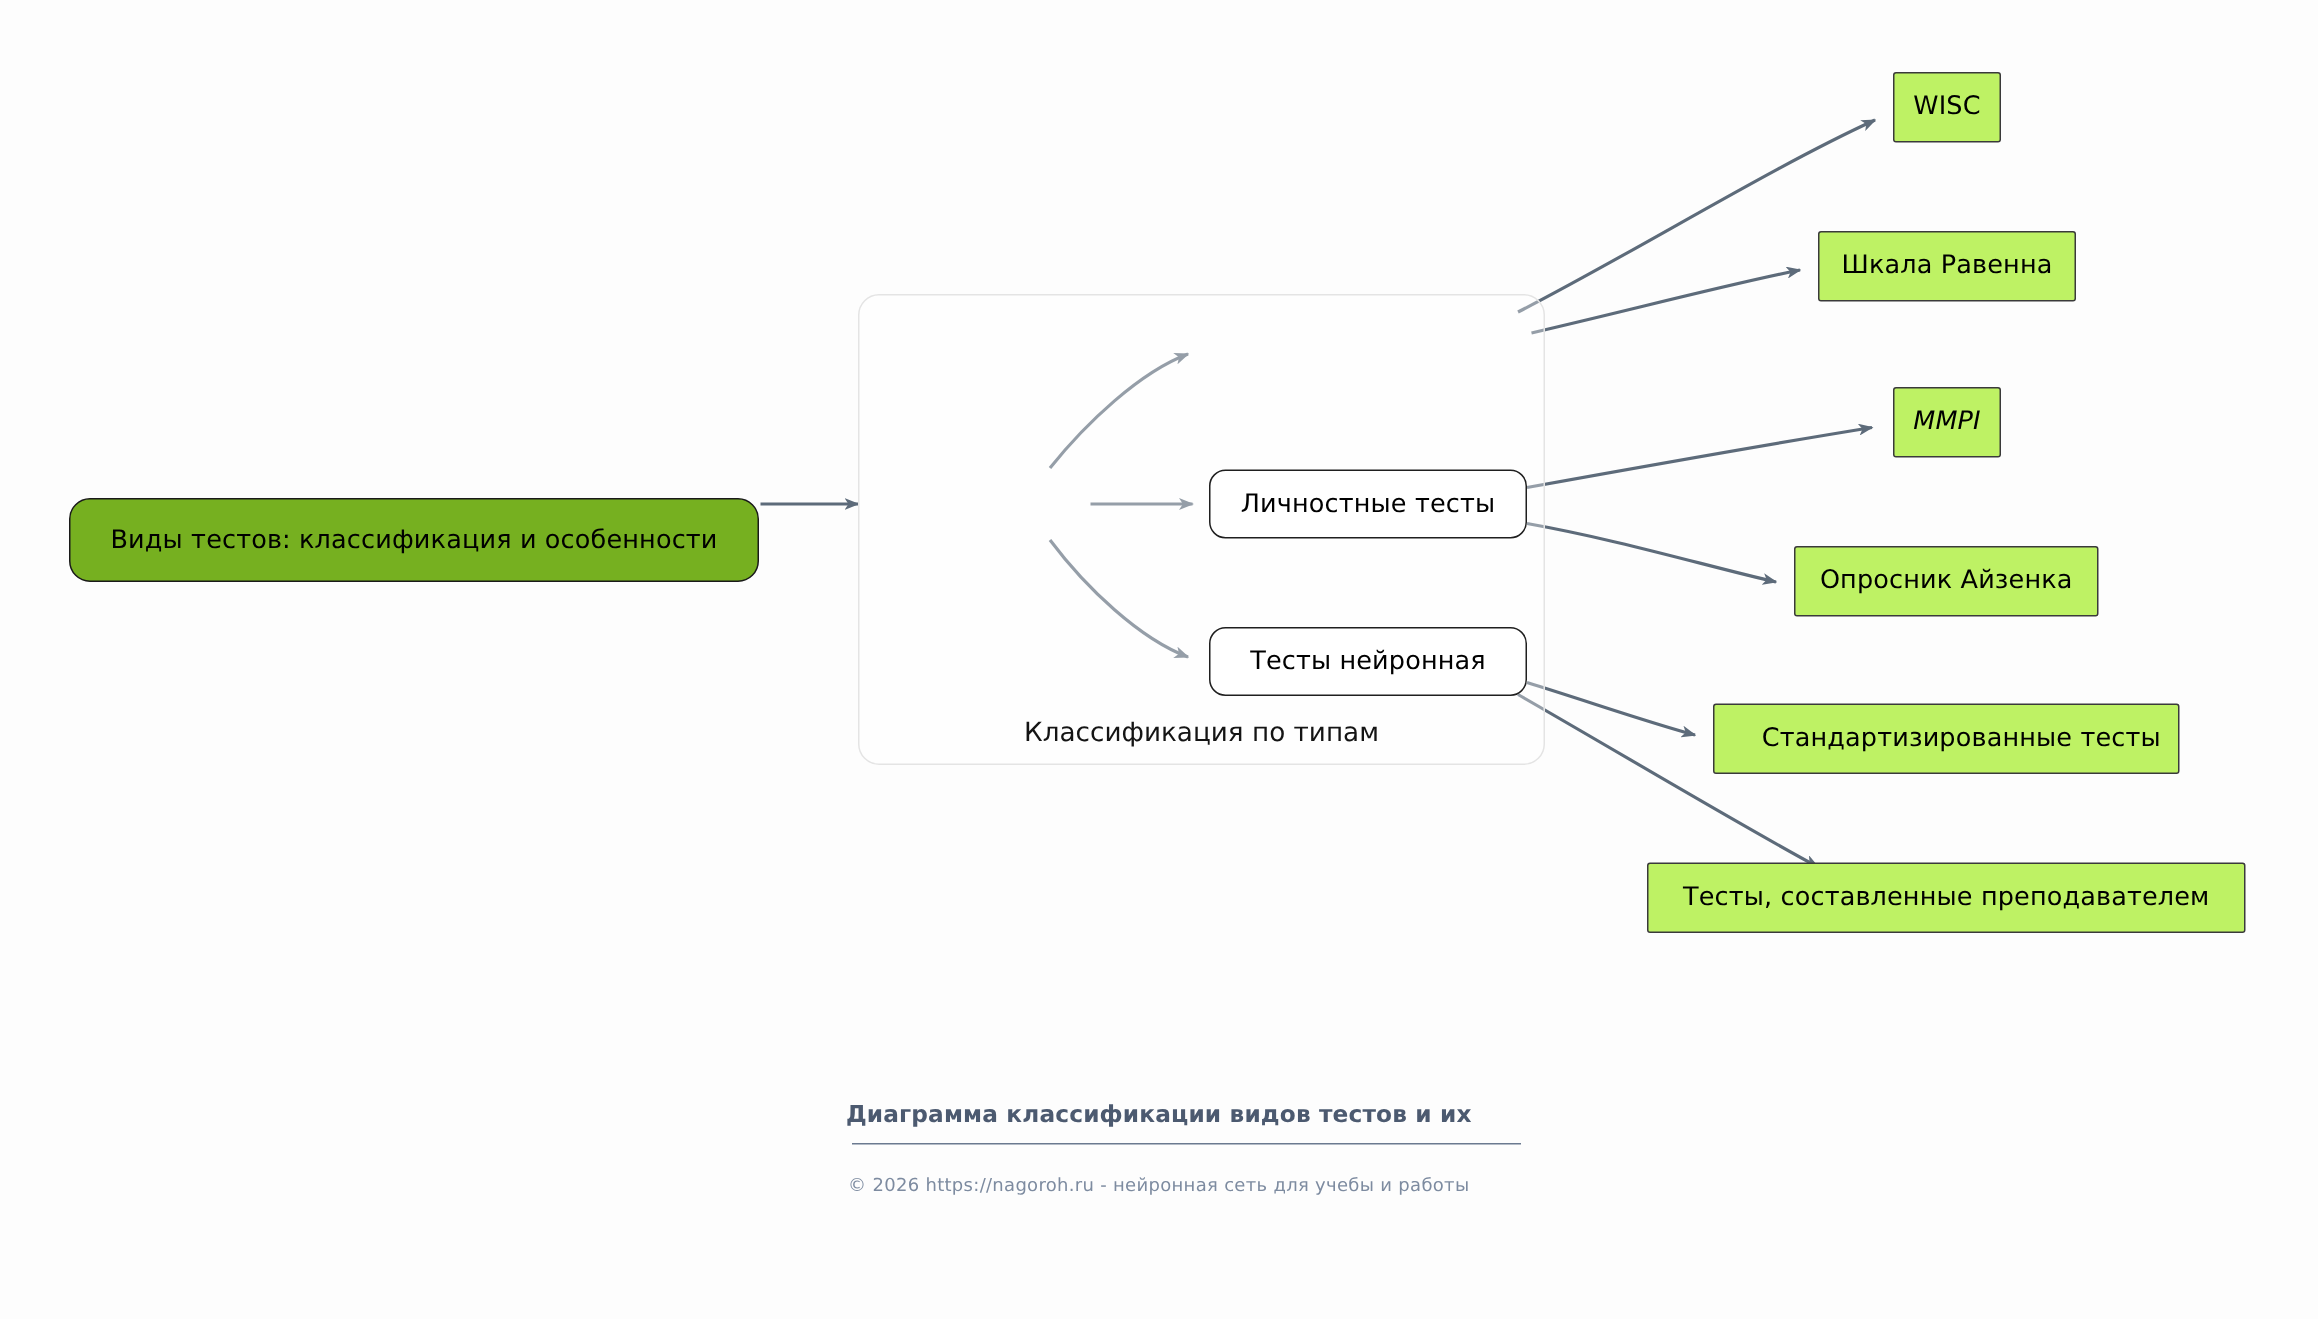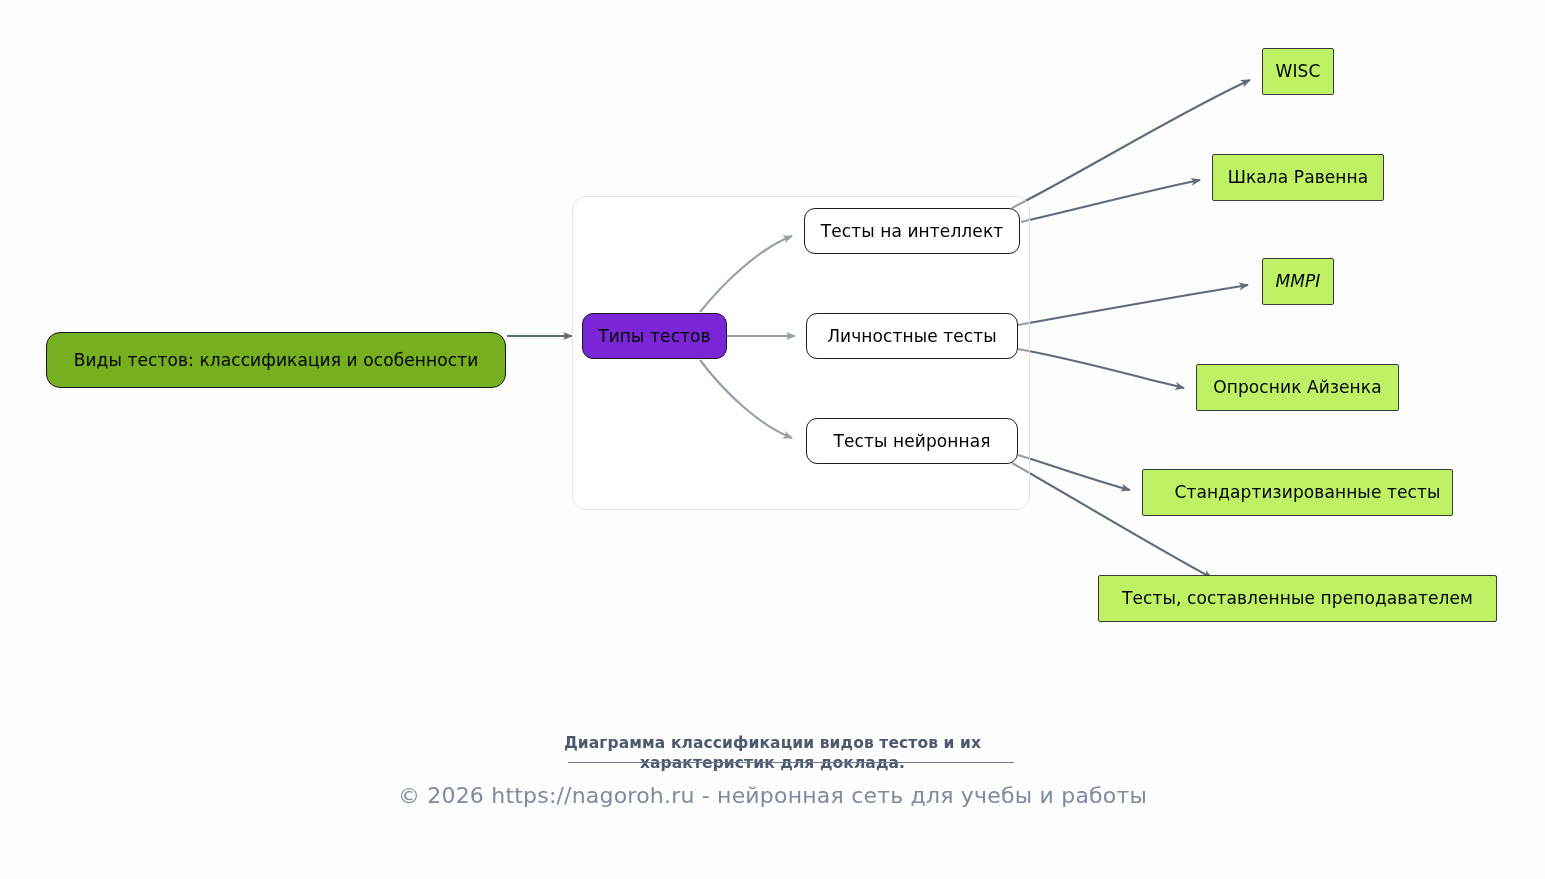--- a/index.html
+++ b/index.html
@@ -92,21 +92,21 @@
     position: absolute;
     height: 1px;
     background: #6b7a90;
   }
   .copyright {
     position: absolute;
     left: 0;
     width: 1545px;
     text-align: center;
     font-family: "DejaVu Sans", "Liberation Sans", sans-serif;
-    font-size: 22px;
+    font-size: 12px;
     color: #7d8ba0;
     letter-spacing: 0.2px;
   }
 </style>
 </head>
 <body>
 
 <div id="canvas">
 
   <svg id="edge-layer" viewBox="0 0 1545 879" xmlns="http://www.w3.org/2000/svg">
@@ -126,34 +126,32 @@
     <path d="M 1021,222 C 1090,206 1150,190 1200,180" fill="none" stroke="#5d6b7a" stroke-width="2.1" marker-end="url(#arrowhead)"></path>
 
     <path d="M 1018,325 C 1090,312 1180,296 1248,285" fill="none" stroke="#5d6b7a" stroke-width="2.1" marker-end="url(#arrowhead)"></path>
     <path d="M 1018,349 C 1080,360 1140,378 1184,388" fill="none" stroke="#5d6b7a" stroke-width="2.1" marker-end="url(#arrowhead)"></path>
 
     <path d="M 1018,455 C 1060,468 1100,482 1130,490" fill="none" stroke="#5d6b7a" stroke-width="2.1" marker-end="url(#arrowhead)"></path>
     <path d="M 1012,463 C 1080,502 1160,550 1212,578" fill="none" stroke="#5d6b7a" stroke-width="2.1" marker-end="url(#arrowhead)"></path>
   </svg>
 
   <div class="cluster" style="left:572px; top:196px; width:458px; height:314px;"></div>
+  <div class="cluster-label" style="left:572px; top:479px; width:458px;">Классификация по типам</div>
 
   <div class="node node-root" style="left:46px; top:332px; width:460px; height:56px;border-radius:14px;">Виды тестов: классификация и особенности</div>
 
-  <div class="node node-branch" style="left:582px; top:313px; width:145px; height:46px;">Типы тестов</div>
 
-  <div class="node node-leaf" style="left:804px; top:208px; width:216px; height:46px;">Тесты на интеллект</div>
   <div class="node node-leaf" style="left:806px; top:313px; width:212px; height:46px;">Личностные тесты</div>
   <div class="node node-leaf" style="left:806px; top:418px; width:212px; height:46px;">Тесты нейронная</div>
 
   <div class="node node-leaf-soft" style="left:1262px; top:48px; width:72px; height:47px;">WISC</div>
   <div class="node node-leaf-soft" style="left:1212px; top:154px; width:172px; height:47px;text-align:center;">Шкала Равенна</div>
   <div class="node node-leaf-soft" style="left:1262px; top:258px; width:72px; height:47px;font-style:italic;">MMPI</div>
   <div class="node node-leaf-soft" style="left:1196px; top:364px; width:203px; height:47px;">Опросник Айзенка</div>
   <div class="node node-leaf-soft" style="left:1142px; top:469px; width:311px; height:47px;padding-left:20px;">Стандартизированные тесты</div>
   <div class="node node-leaf-soft" style="left:1098px; top:575px; width:399px; height:47px;">Тесты, составленные преподавателем</div>
 
   <div class="caption" style="top:709px;">Диаграмма классификации видов тестов и их</div>
-  <div class="caption" style="top:729px;">характеристик для доклада.</div>
   <div class="caption-rule" style="left:568px; top:762px; width:446px;"></div>
   <div class="copyright" style="top:783px;">© 2026 https://nagoroh.ru - нейронная сеть для учебы и работы</div>
 
 </div>
 
 </body></html>

